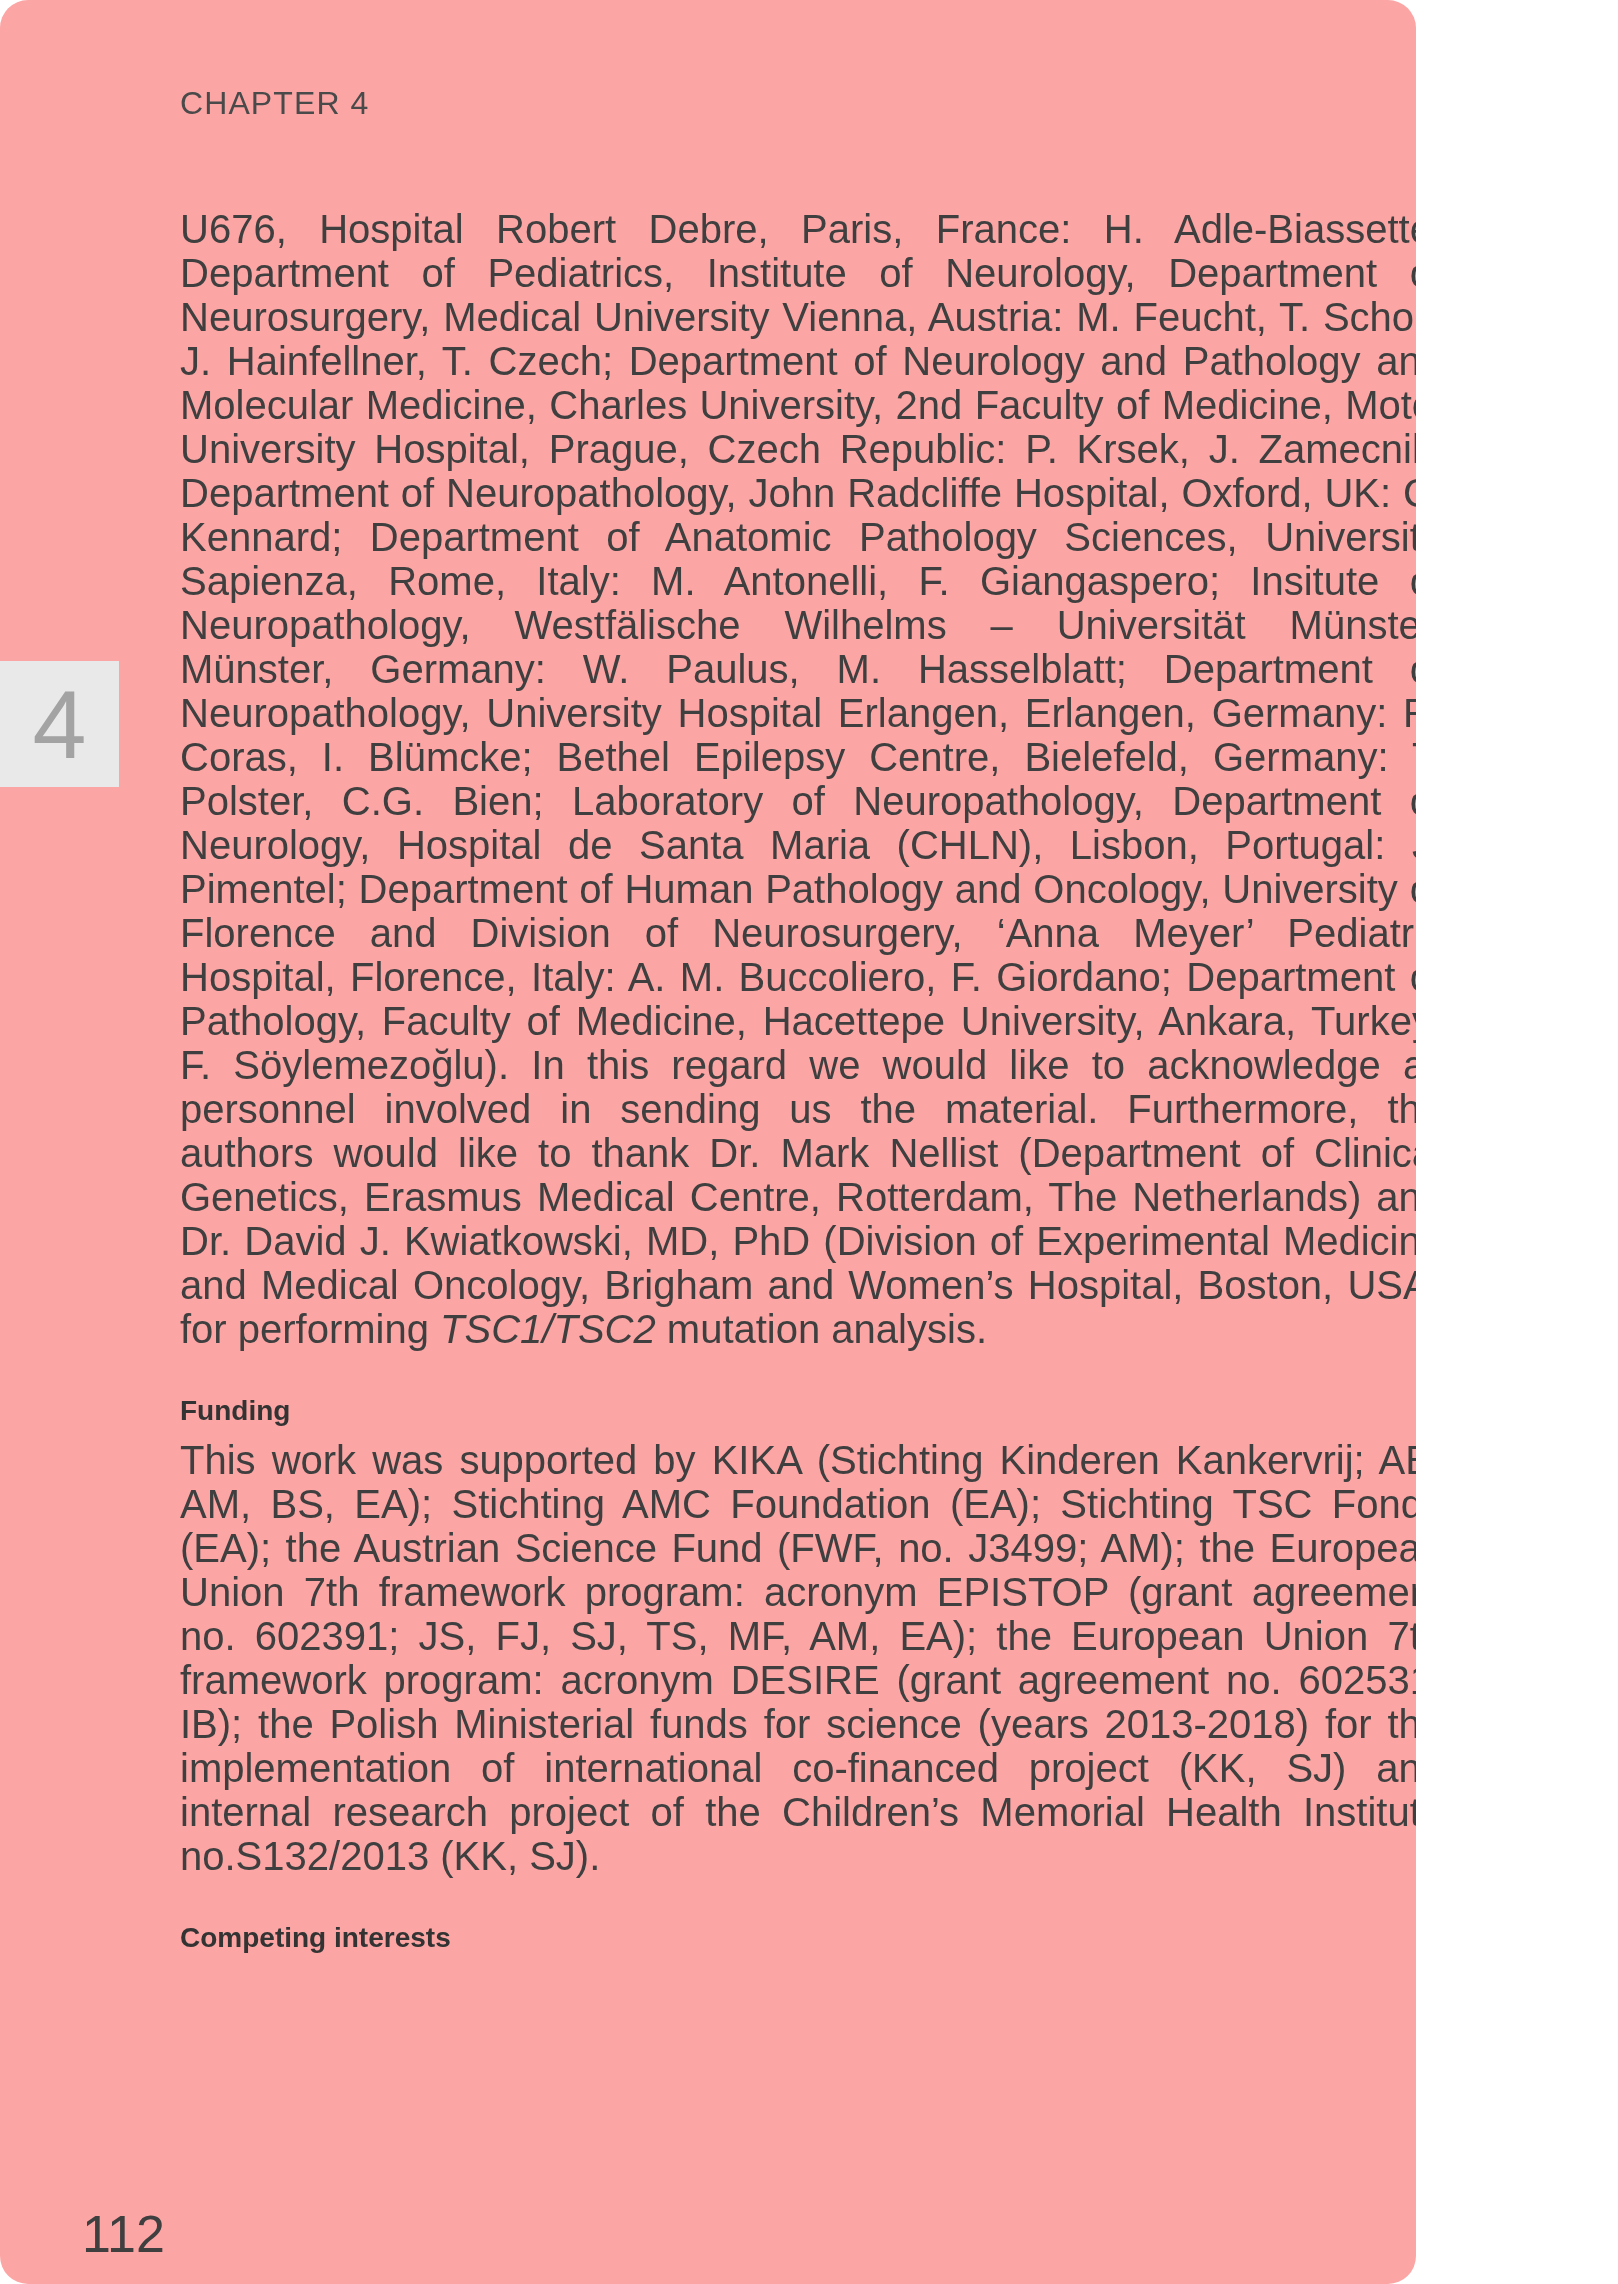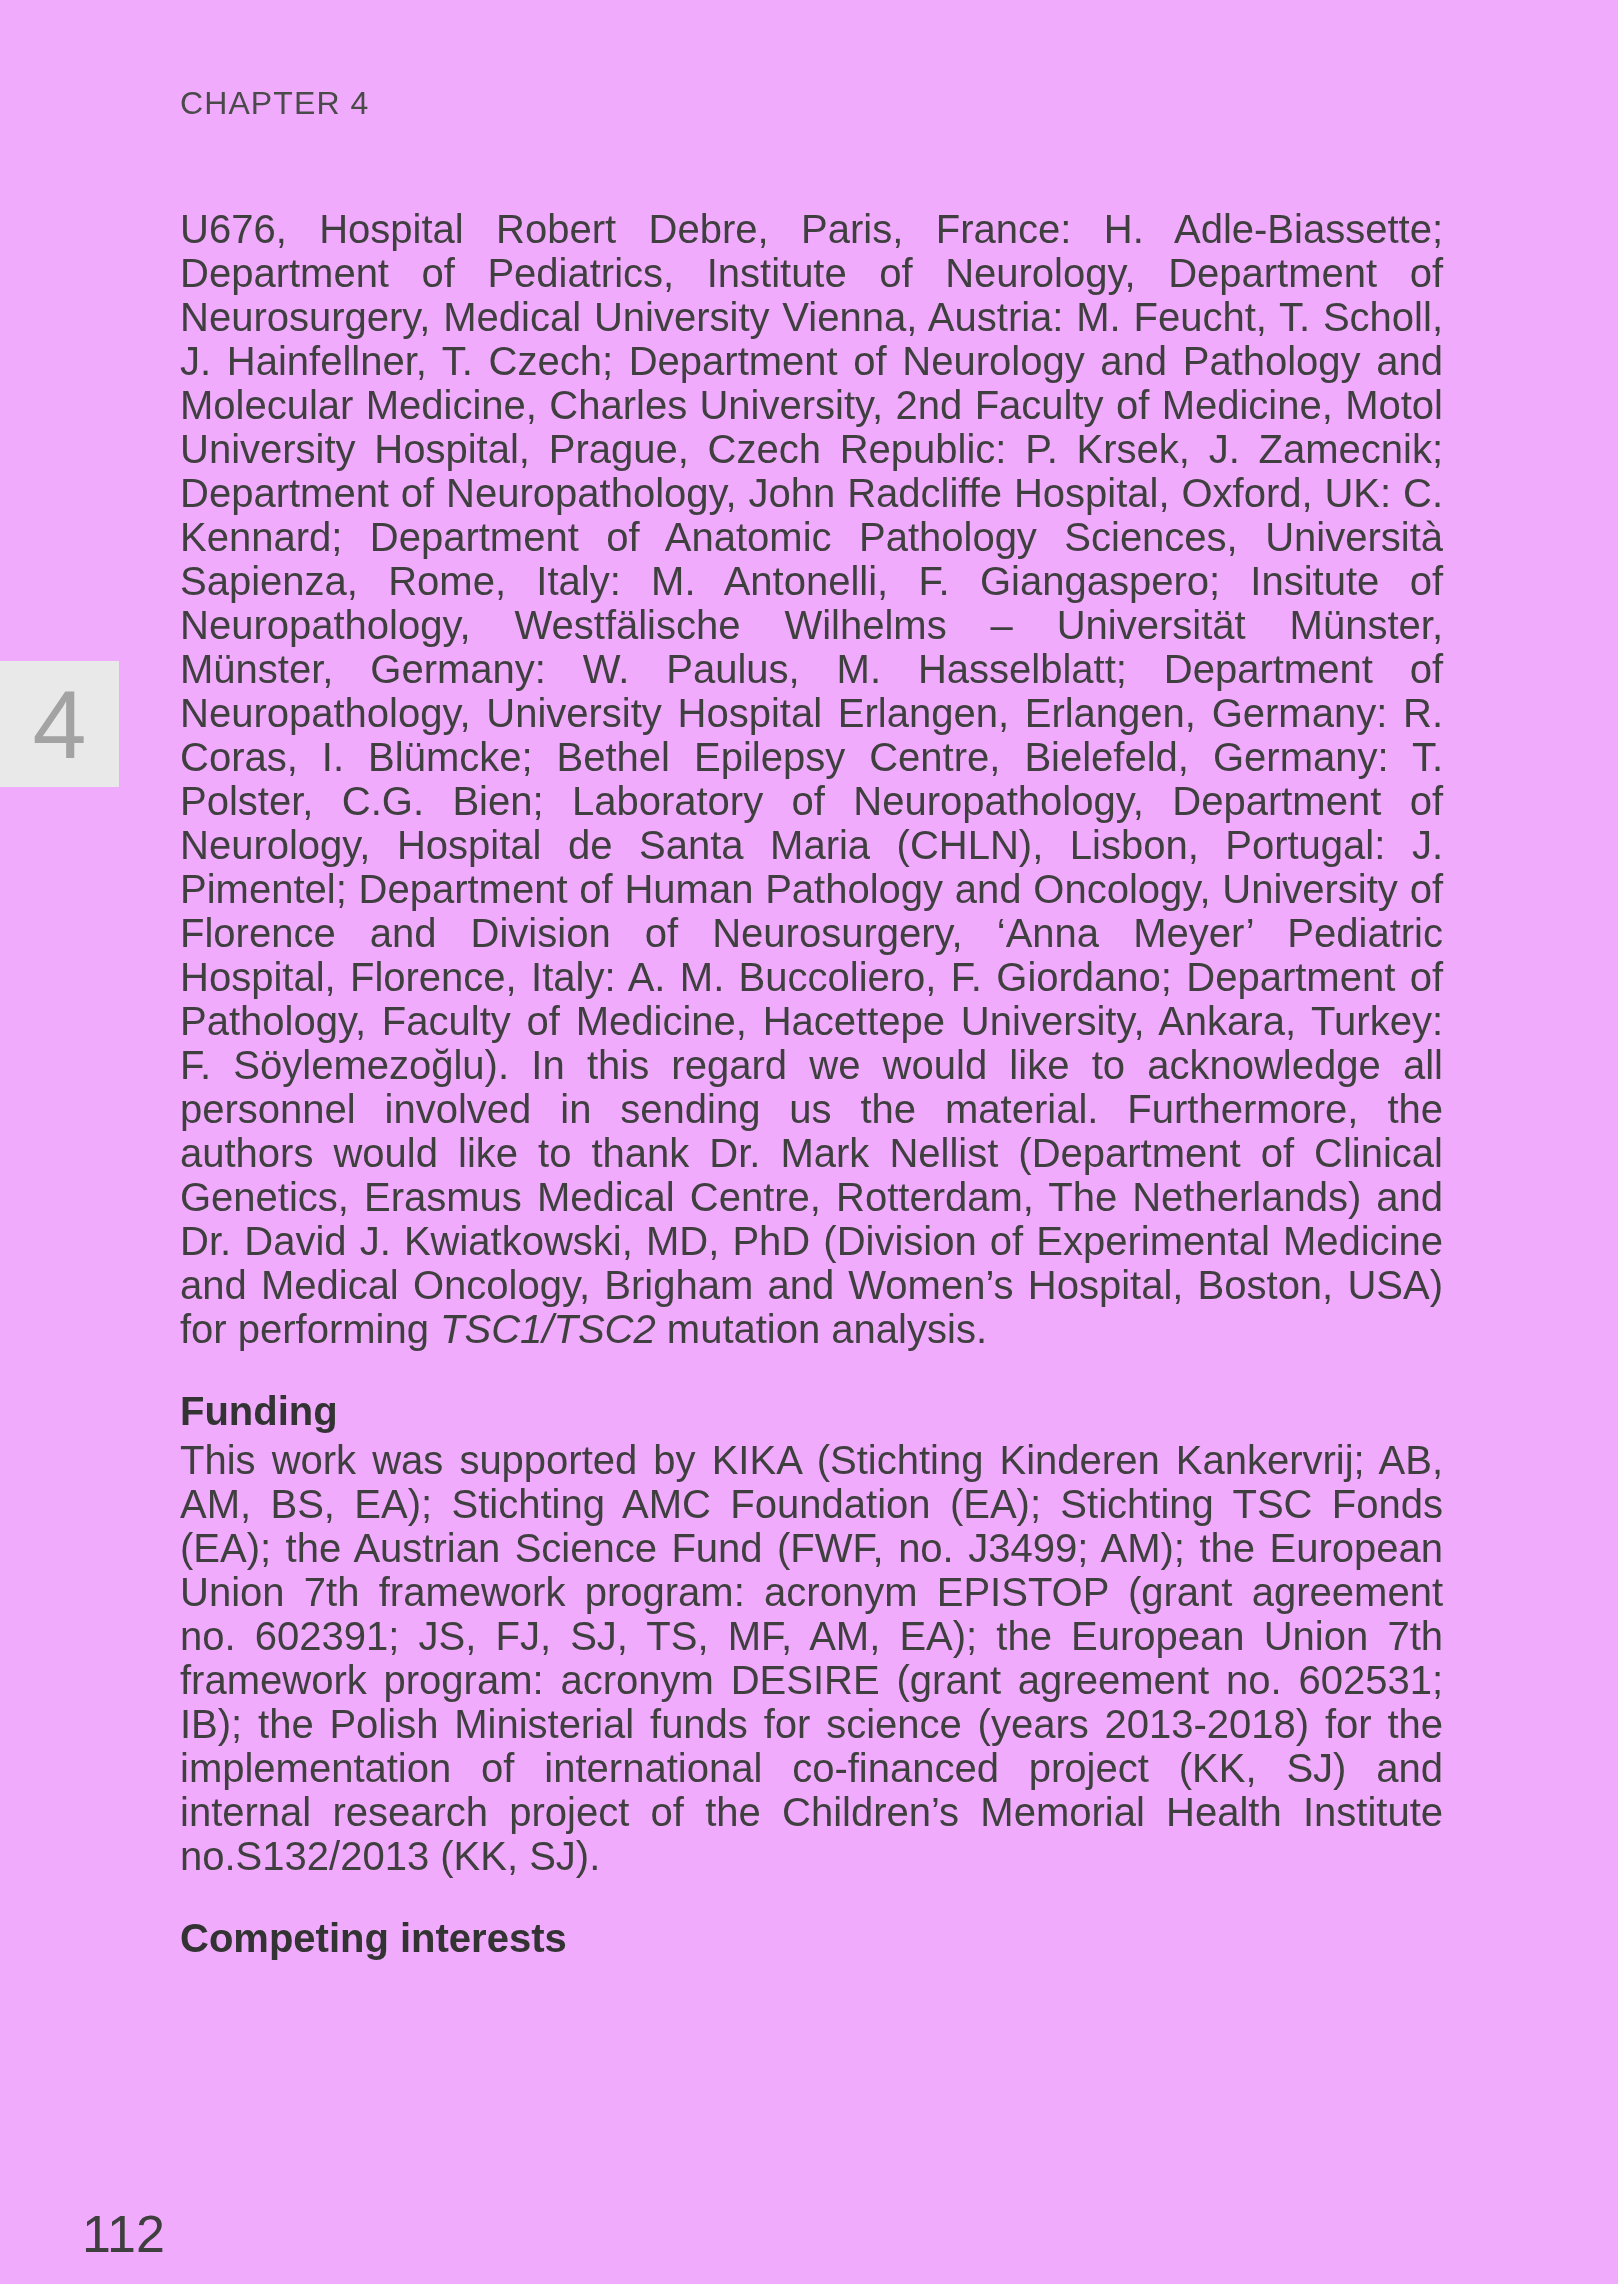--- a/index.html
+++ b/index.html
@@ -2,26 +2,27 @@
 <html style="font-size:12px"><head>
 <meta charset="utf-8">
 <style>
   html, body {
     margin: 0;
     padding: 0;
     background: #ffffff;
   }
   .page {
     position: relative;
-    width: 1618px;
+    width: 1416px;
     height: 2284px;
-    background: #f0abfc;
+    background: #fca5a5;
     font-family: "Liberation Sans", "DejaVu Sans", sans-serif;
     color: #3f3f3f;
     overflow: hidden;
+    border-radius: 28px;
   }
   .running-header {
     position: absolute;
     left: 180px;
     top: 85px;
     font-size: 32px;
     letter-spacing: 1.1px;
     color: #4a4a4a;
     font-weight: 400;
   }
@@ -53,21 +54,21 @@
     font-size: 40px;
     line-height: 44px;
     text-align: justify;
     color: #3f3f3f;
   }
   .body-text em {
     font-style: italic;
   }
   h2.section-heading {
     margin: 38px 0 4.6px 0;
-    font-size: 40px;
+    font-size: 28px;
     line-height: 44px;
     font-weight: 700;
     color: #333333;
   }
   .page-number {
     position: absolute;
     left: 82px;
     top: 2204px;
     font-size: 52px;
     color: #3f3f3f;

